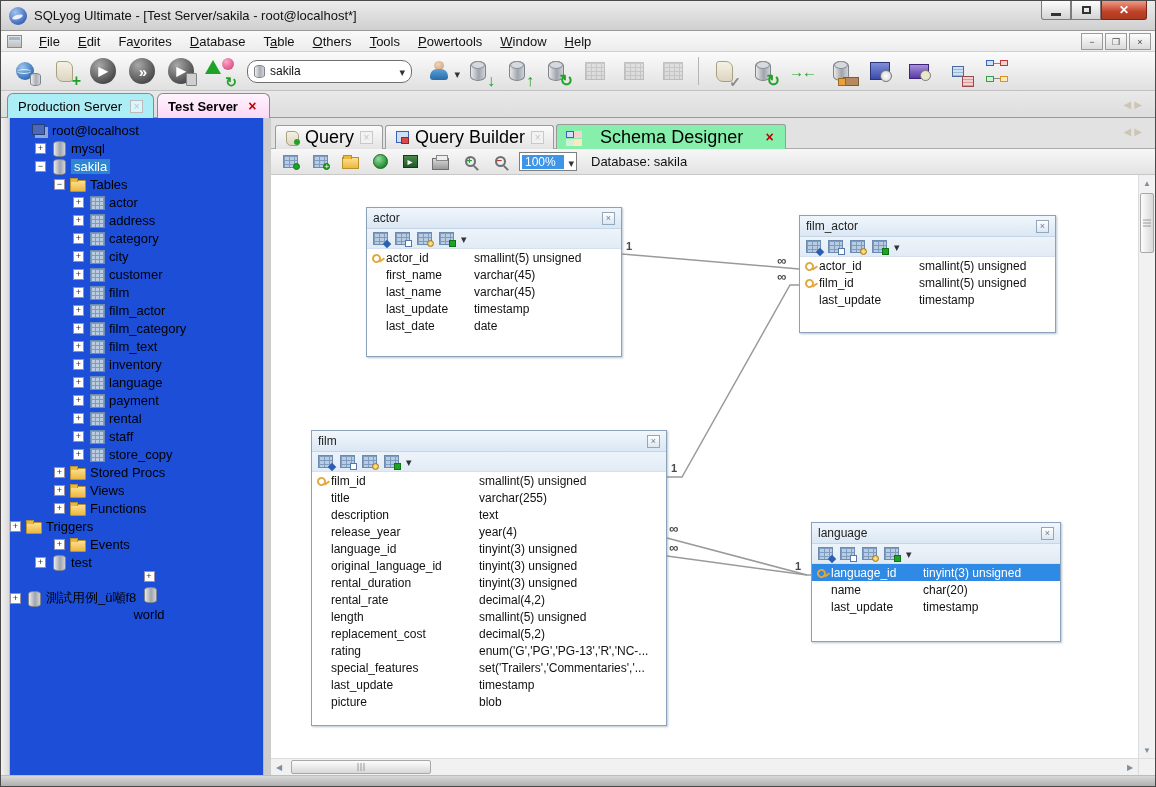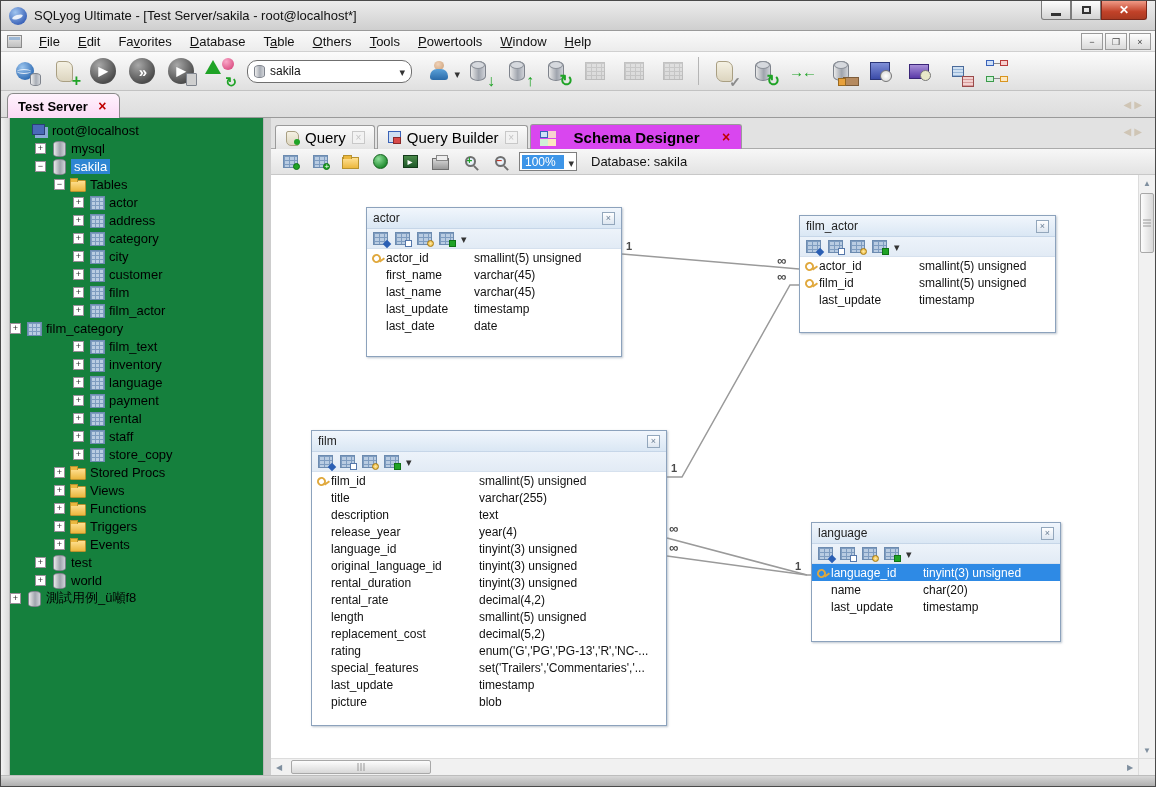--- a/index.html
+++ b/index.html
@@ -109,21 +109,21 @@
   .ctab.active { background:linear-gradient(#FFF3FD,#FBD9F4); font-weight:bold; z-index:2;}
   .tab-close { width:13px; height:13px; display:flex; align-items:center; justify-content:center; font-size:10px;}
   .ctab:not(.active) .tab-close { border:1px solid #bcbcbc; color:#c0c0c0; background:rgba(255,255,255,.5);}
   .ctab.active .tab-close::before, .itab.active .tab-close::before { content:"×"; color:#C00000; font-weight:bold; font-size:14px;}
   .ctab:not(.active) .tab-close::before { content:"×"; }
   .tab-arrows { position:absolute; right:10px; top:8px; color:#cfc5b5; font-size:10px; letter-spacing:3px;}
 
   
   .main { display:flex; height:657px; }
   .side-scroll { width:9px; background:linear-gradient(90deg,#F2F2F2,#DBDBDB); border-right:1px solid #bdbdbd;}
-  .sidebar { width:253px; background:#15803d; overflow:hidden; padding-top:3px;}
+  .sidebar { width:253px; background:#1d4ed8; overflow:hidden; padding-top:3px;}
   .splitter { width:8px; background:#CDCDCD; border-left:1px solid #b8b8b8;}
   .trow { display:flex; align-items:center; height:18px; gap:5px; font-size:13px; color:#000; white-space:nowrap;}
   .texp { width:11px; height:11px; border:1px solid #9a8f9a; background:#fff; flex:0 0 11px;
           display:flex; align-items:center; justify-content:center; font-size:9px; line-height:9px; color:#333;}
   .trow[data-expander="none"] .texp { visibility:hidden; }
   .trow[data-expander="plus"] .texp::before { content:"+"; }
   .trow[data-expander="minus"] .texp::before { content:"−"; }
   .ticon { width:15px; height:14px; flex:0 0 15px; position:relative;}
   .trow[data-icon="server"] .ticon::before{content:"";position:absolute;left:0;top:1px;width:11px;height:9px;
           background:#4a6ab8;border:1px solid #2a3f78; box-shadow:3px 3px 0 #8aa8d8;}
@@ -136,23 +136,23 @@
   .trow[data-icon="table"] .ticon::before{content:"";position:absolute;left:1px;top:1px;width:13px;height:12px;
           background:#B9CCE2; border:1px solid #6C8BB0;
           background-image:linear-gradient(#7E9CC0 1px, transparent 1px),linear-gradient(90deg,#7E9CC0 1px, transparent 1px);
           background-size:4px 4px;}
   .trow.selected .tlabel { background:#2E86D3; color:#fff; padding:0 3px; }
 
   
   .content { flex:1; background:#E2E2E2; display:flex; flex-direction:column; }
   .itab-row { height:31px; padding:6px 0 0 4px; display:flex; align-items:flex-end; border-bottom:1px solid #ABABAB; position:relative; background:#E2E2E2;}
   .itab { height:24px; display:flex; align-items:center; gap:6px; padding:0 9px; margin-right:2px;
-          border:1px solid #9a9a9a; border-bottom:none; border-radius:3px 3px 0 0; font-size:15px;
+          border:1px solid #9a9a9a; border-bottom:none; border-radius:3px 3px 0 0; font-size:18px;
           background:linear-gradient(#FBFBFB,#E4E4E4); position:relative; top:1px;}
-  .itab.active { background:#d946ef; font-weight:bold; height:25px; z-index:2;gap:20px;}
+  .itab.active { background:#86efac; font-weight:normal; height:25px; z-index:2;gap:20px;}
   .itab:not(.active) .tab-close { border:1px solid #c8c8c8; color:#c4c4c4; background:#f2f2f2;}
   .itab:not(.active) .tab-close::before { content:"×"; }
   .iticon { width:14px; height:13px; position:relative; }
   .itab[data-icon="query"] .iticon::before{content:"";position:absolute;left:1px;top:0;width:11px;height:13px;
           background:linear-gradient(#F5F1E3,#DCD5BF);border:1px solid #A99F82;border-radius:2px 5px 2px 5px;}
   .itab[data-icon="query"] .iticon::after{content:"";position:absolute;right:-1px;bottom:-1px;width:6px;height:6px;border-radius:50%;background:#1fa326;}
   .itab[data-icon="query-builder"] .iticon::before{content:"";position:absolute;left:1px;top:0;width:11px;height:10px;
           background:#cfe0f2;border:1px solid #3a62b8;}
   .itab[data-icon="query-builder"] .iticon::after{content:"";position:absolute;right:0;bottom:0;width:6px;height:5px;background:#d84a4a;border:1px solid #8a2a2a;}
   .itab[data-icon="schema-designer"] .iticon::before{content:"";position:absolute;left:0;top:0;width:6px;height:5px;
@@ -371,20 +371,24 @@
           <i></i>
           <i></i>
           <i></i>
         </span>
       </span>
   </div>
 
   <div class="conn-row">
     <div style="display:flex;align-items:flex-end;">
 
+    <div class="ctab">
+        <span class="ctab-label">Production Server</span>
+        <span class="tab-close"></span>
+      </div>
         <div class="ctab active">
         <span class="ctab-label">Test Server</span>
         <span class="tab-close"></span>
       </div>
       </div>
     <span class="tab-arrows">◀▶</span>
   </div>
 
   <div class="main">
     <div class="side-scroll"></div>
@@ -439,21 +443,21 @@
           <div class="trow" data-icon="table" data-expander="plus" style="padding-left: 63px;">
           <span class="texp"></span>
           <span class="ticon"></span>
           <span class="tlabel">film</span>
         </div>
           <div class="trow" data-icon="table" data-expander="plus" style="padding-left: 63px;">
           <span class="texp"></span>
           <span class="ticon"></span>
           <span class="tlabel">film_actor</span>
         </div>
-          <div class="trow" data-icon="table" data-expander="plus" style="">
+          <div class="trow" data-icon="table" data-expander="plus" style="padding-left: 63px;">
           <span class="texp"></span>
           <span class="ticon"></span>
           <span class="tlabel">film_category</span>
         </div>
           <div class="trow" data-icon="table" data-expander="plus" style="padding-left: 63px;">
           <span class="texp"></span>
           <span class="ticon"></span>
           <span class="tlabel">film_text</span>
         </div>
           <div class="trow" data-icon="table" data-expander="plus" style="padding-left: 63px;">
@@ -494,36 +498,36 @@
           <div class="trow" data-icon="folder" data-expander="plus" style="padding-left: 44px;">
           <span class="texp"></span>
           <span class="ticon"></span>
           <span class="tlabel">Views</span>
         </div>
           <div class="trow" data-icon="folder" data-expander="plus" style="padding-left: 44px;">
           <span class="texp"></span>
           <span class="ticon"></span>
           <span class="tlabel">Functions</span>
         </div>
+          <div class="trow" data-icon="folder" data-expander="plus" style="">
+          <span class="texp"></span>
+          <span class="ticon"></span>
+          <span class="tlabel">Triggers</span>
+        </div>
           <div class="trow" data-icon="folder" data-expander="plus" style="padding-left: 44px;">
           <span class="texp"></span>
           <span class="ticon"></span>
-          <span class="tlabel">Triggers</span>
-        </div>
-          <div class="trow" data-icon="folder" data-expander="plus" style="padding-left: 44px;">
-          <span class="texp"></span>
-          <span class="ticon"></span>
           <span class="tlabel">Events</span>
         </div>
           <div class="trow" data-icon="db" data-expander="plus" style="padding-left: 25px;">
           <span class="texp"></span>
           <span class="ticon"></span>
           <span class="tlabel">test</span>
         </div>
-          <div class="trow" data-icon="db" data-expander="plus" style="padding-left: 25px;">
+          <div class="trow" data-icon="db" data-expander="plus" style="padding-left: 25px; flex-direction: column;">
           <span class="texp"></span>
           <span class="ticon"></span>
           <span class="tlabel">world</span>
         </div>
           <div class="trow" data-icon="db" data-expander="plus" style="">
           <span class="texp"></span>
           <span class="ticon"></span>
           <span class="tlabel">測試用例_ü噸f8</span>
         </div>
         </div>

